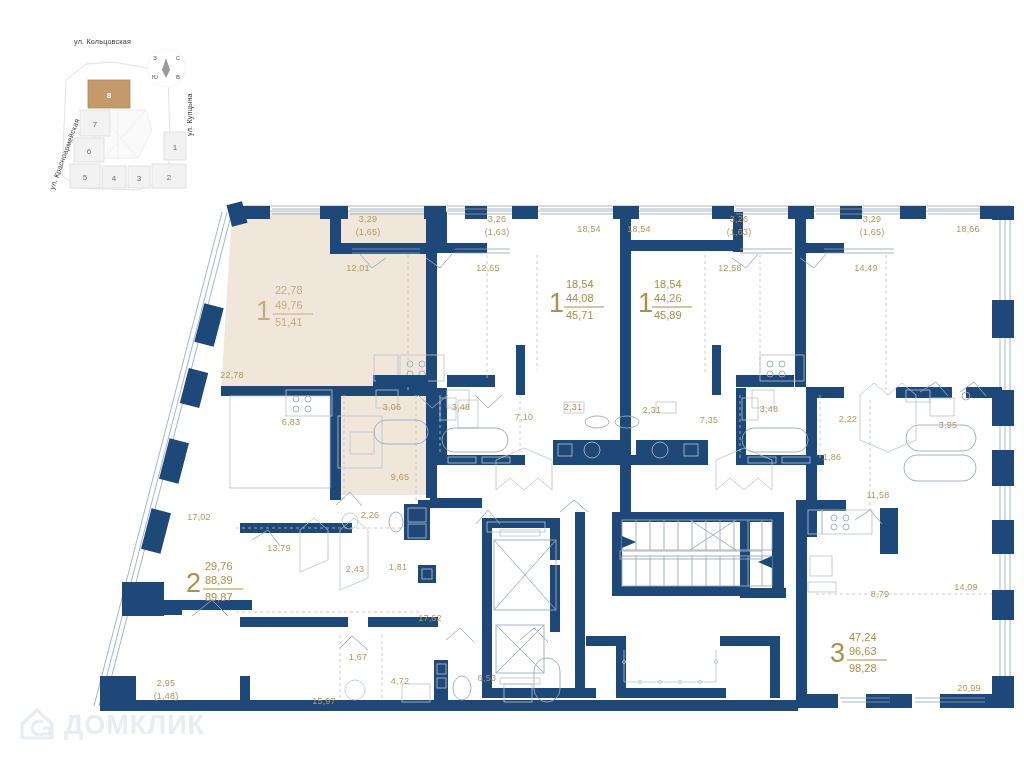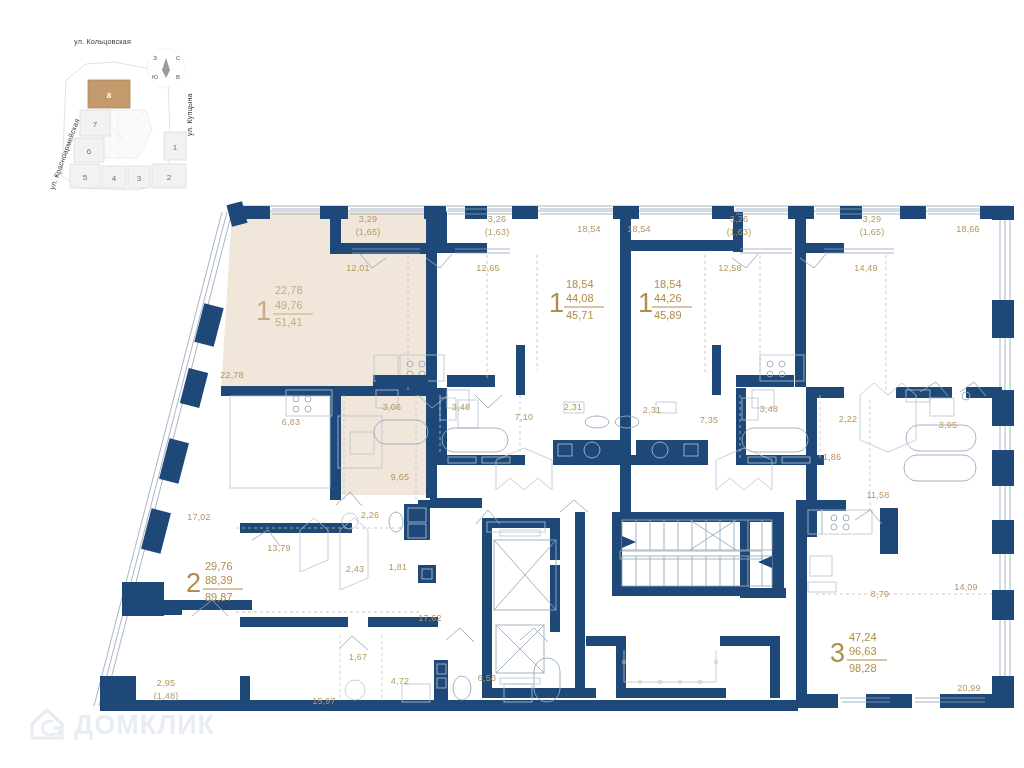--- a/index.html
+++ b/index.html
@@ -28,21 +28,21 @@
   .win{fill:none;stroke:#8fa2b8;stroke-width:.8;}
   .lbl-c{font-family:"Liberation Sans",sans-serif;font-size:9px;fill:#b5975f;text-anchor:middle;letter-spacing:.2px;}
   .aptnum{font-family:"Liberation Sans",sans-serif;font-size:27px;fill:#b08d49;}
   .aptnum-hl{font-family:"Liberation Sans",sans-serif;font-size:27px;fill:#c4ab82;}
   .aptv{font-family:"Liberation Sans",sans-serif;font-size:11px;fill:#b08d49;}
   .aptv-hl{font-family:"Liberation Sans",sans-serif;font-size:11px;fill:#c4ab82;}
   .aptrule{stroke:#b08d49;stroke-width:1;}
   .aptrule-hl{stroke:#c4ab82;stroke-width:1;}
 
   
-  #watermark{position:absolute;left:26px;top:698px;width:230px;height:46px;text-align:center;}
+  #watermark{position:absolute;left:16px;top:698px;width:230px;height:46px;text-align:center;}
   .wm-text{font-family:"Liberation Sans",sans-serif;font-size:27px;font-weight:bold;fill:#e8edf3;letter-spacing:1px;}
 </style>
 </head>
 <body>
 
 <div id="stage">
 
   <div id="minimap">
     <svg width="200" height="180" viewBox="0 0 200 180">
 

